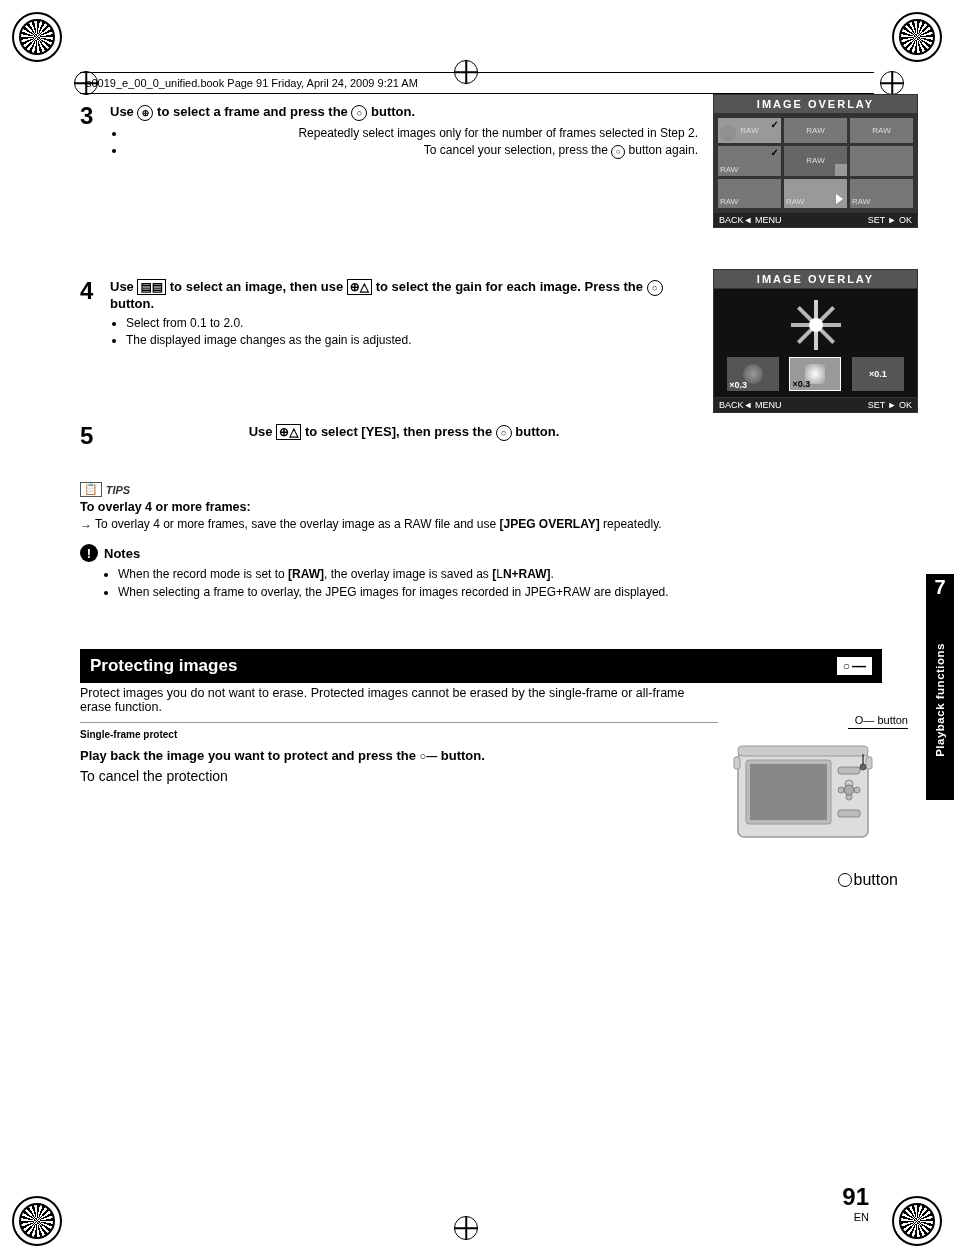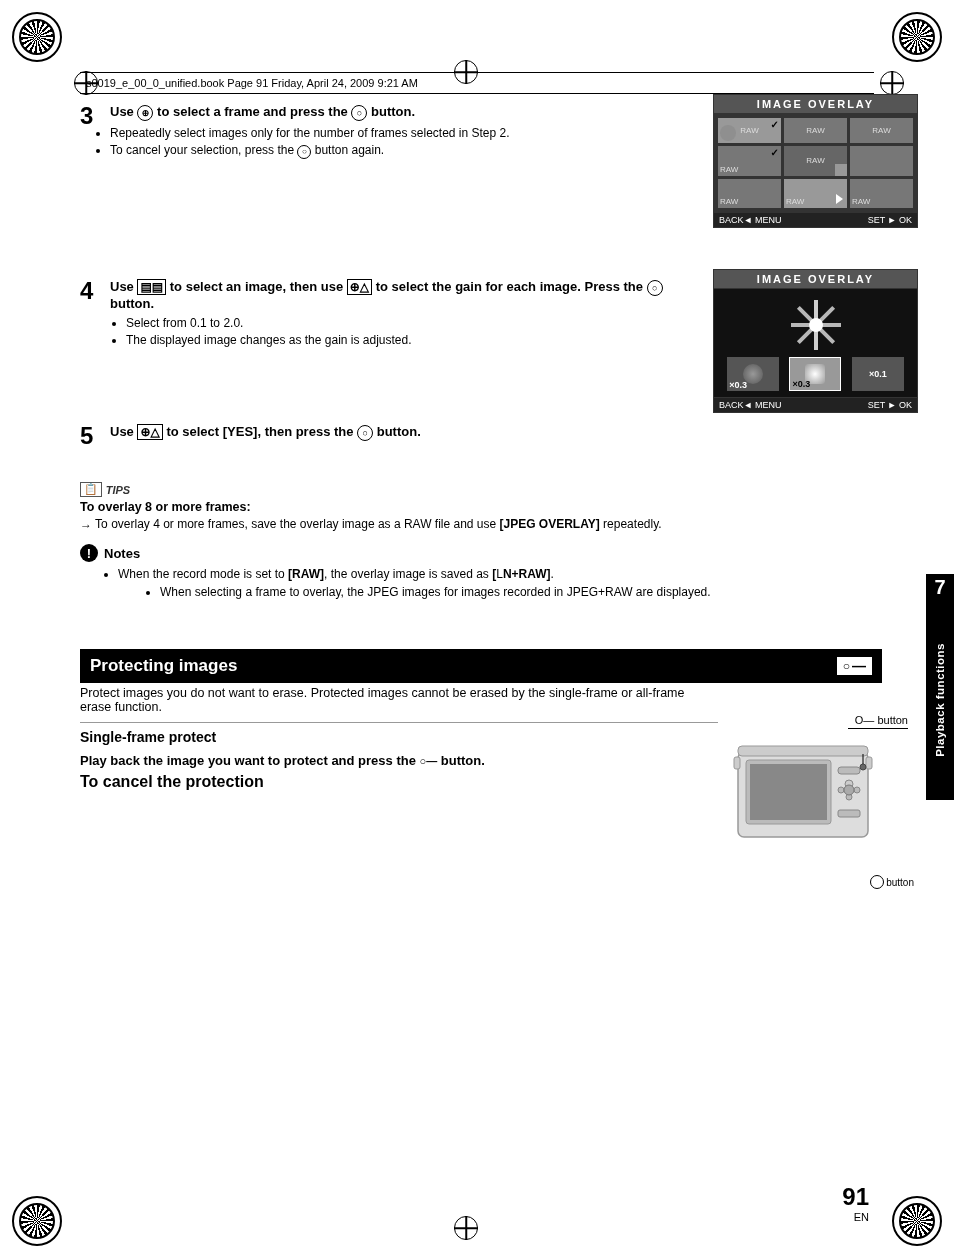--- a/index.html
+++ b/index.html
@@ -222,81 +222,81 @@
     <div style="background:#222;border:1.5px solid #333;border-top:none;display:flex;justify-content:space-between;padding:2px 5px;">
       <span style="color:#fff;font-size:9px;">BACK◄ MENU</span>
       <span style="color:#fff;font-size:9px;">SET ► OK</span>
     </div>
   </div>
 
   <div style="position:absolute;top:10px;left:0;right:220px;">
     <span style="font-size:24px;font-weight:bold;float:left;margin-right:6px;line-height:1;">3</span>
     <div style="margin-left:30px;">
       <span style="font-weight:bold;font-size:13px;">Use <span style="display:inline-flex;align-items:center;justify-content:center;width:16px;height:16px;border-radius:50%;border:1.5px solid #000;font-size:9px;">⊕</span> to select a frame and press the <span style="display:inline-flex;align-items:center;justify-content:center;width:16px;height:16px;border-radius:50%;border:1.5px solid #000;font-size:9px;">○</span> button.</span>
-      <ul style="margin-left:0;margin-top:5px;font-size:12px;">
+      <ul style="margin-left:16px;margin-top:5px;font-size:12px;text-align:right;">
         <li>Repeatedly select images only for the number of frames selected in Step 2.</li>
         <li style="margin-top:3px;">To cancel your selection, press the <span style="display:inline-flex;align-items:center;justify-content:center;width:14px;height:14px;border-radius:50%;border:1.5px solid #000;font-size:8px;">○</span> button again.</li>
       </ul>
     </div>
   </div>
 
   <div style="position:absolute;top:185px;left:0;right:220px;">
     <span style="font-size:24px;font-weight:bold;float:left;margin-right:6px;line-height:1;">4</span>
     <div style="margin-left:30px;">
       <span style="font-weight:bold;font-size:13px;">Use <span style="font-size:12px;display:inline-flex;border:1px solid #000;padding:0 2px;">▤▤</span> to select an image, then use <span style="font-size:12px;display:inline-flex;border:1px solid #000;padding:0 2px;">⊕△</span> to select the gain for each image. Press the <span style="display:inline-flex;align-items:center;justify-content:center;width:16px;height:16px;border-radius:50%;border:1.5px solid #000;font-size:9px;">○</span> button.</span>
       <ul style="margin-left:16px;margin-top:5px;font-size:12px;">
         <li>Select from 0.1 to 2.0.</li>
         <li style="margin-top:3px;">The displayed image changes as the gain is adjusted.</li>
       </ul>
     </div>
   </div>
 
   <div style="position:absolute;top:330px;left:0;right:220px;">
     <span style="font-size:24px;font-weight:bold;float:left;margin-right:6px;line-height:1;">5</span>
-    <div style="margin-left:30px;">
+    <div style="margin-left:30px;text-align:center;">
       <span style="font-weight:bold;font-size:13px;">Use <span style="font-size:12px;display:inline-flex;border:1px solid #000;padding:0 2px;">⊕△</span> to select [YES], then press the <span style="display:inline-flex;align-items:center;justify-content:center;width:16px;height:16px;border-radius:50%;border:1.5px solid #000;font-size:9px;">○</span> button.</span>
     </div>
   </div>
 
   <div style="position:absolute;top:388px;left:0;right:0;">
     <div style="display:flex;align-items:center;gap:4px;margin-bottom:3px;">
       <span style="font-size:11px;border:1px solid #555;padding:0 3px;color:#333;">📋</span>
       <span style="font-size:11px;font-style:italic;font-weight:bold;color:#333;">TIPS</span>
     </div>
-    <div style="font-weight:bold;font-size:12.5px;margin-bottom:3px;">To overlay 8 or more frames:</div>
+    <div style="font-weight:bold;font-size:12.5px;margin-bottom:3px;">To overlay 4 or more frames:</div>
     <div style="font-size:12px;">→ To overlay 4 or more frames, save the overlay image as a RAW file and use <strong>[JPEG OVERLAY]</strong> repeatedly.</div>
   </div>
 
   <div style="position:absolute;top:450px;left:0;right:0;">
     <div style="display:flex;align-items:center;gap:6px;margin-bottom:5px;">
       <div style="width:18px;height:18px;background:#000;color:#fff;border-radius:50%;display:flex;align-items:center;justify-content:center;font-size:13px;font-weight:bold;flex-shrink:0;">!</div>
       <span style="font-weight:bold;font-size:13px;">Notes</span>
     </div>
     <div style="margin-left:24px;font-size:12px;">
       <ul style="margin-left:14px;">
         <li>When the record mode is set to <strong>[RAW]</strong>, the overlay image is saved as <strong>[</strong>L<strong>N+RAW]</strong>.</li>
-        <li style="margin-top:4px;margin-left:42px;">When selecting a frame to overlay, the JPEG images for images recorded in JPEG+RAW are displayed.</li>
+        <li style="margin-top:4px;">When selecting a frame to overlay, the JPEG images for images recorded in JPEG+RAW are displayed.</li>
       </ul>
     </div>
   </div>
 
   <div style="position:absolute;top:555px;left:0;right:36px;background:#000;color:#fff;padding:7px 10px;font-size:17px;font-weight:bold;display:flex;align-items:center;justify-content:space-between;">
     <span>Protecting images</span>
     <span style="font-size:15px;background:#fff;color:#000;padding:1px 6px;display:flex;align-items:center;gap:2px;">
       <span style="font-size:12px;">○</span>
         <span style="font-size:14px;">—</span>
     </span>
   </div>
 
   <div style="position:absolute;top:592px;left:0;right:200px;">
     <p style="font-size:12.5px;margin-bottom:8px;">Protect images you do not want to erase. Protected images cannot be erased by the single-frame or all-frame erase function.</p>
     <hr style="border:none;border-top:1px solid #999;margin:6px 0;">
-    <p style="font-weight:bold;font-size:14px;margin-bottom:8px;">Single-frame protect</p>
+    <p style="font-weight:bold;font-size:10px;margin-bottom:8px;">Single-frame protect</p>
     <p style="font-weight:bold;font-size:13px;margin-bottom:5px;">Play back the image you want to protect and press the <span style="font-size:11px;">○—</span> button.</p>
-    <p style="font-weight:bold;font-size:16px;margin-bottom:4px;">To cancel the protection</p>
+    <p style="font-weight:normal;font-size:14px;margin-bottom:4px;">To cancel the protection</p>
   </div>
 
   <div style="position:absolute;right:0;top:620px;width:200px;height:175px;">
 
     <div style="position:absolute;top:0;right:10px;font-size:11px;text-align:right;">
       <span>O— button</span>
       <div style="width:60px;height:1px;background:#000;margin-top:2px;margin-left:auto;"></div>
     </div>
 
     <svg width="160" height="130" style="position:absolute;top:18px;left:10px;">
@@ -321,21 +321,21 @@
 
       <rect x="6" y="25" width="6" height="12" rx="2" fill="#ccc" stroke="#999" stroke-width="1"></rect>
 
       <rect x="138" y="25" width="6" height="12" rx="2" fill="#ccc" stroke="#999" stroke-width="1"></rect>
 
       <circle cx="135" cy="35" r="3" fill="#666" stroke="#444" stroke-width="1"></circle>
 
       <line x1="135" y1="32" x2="135" y2="22" stroke="#000" stroke-width="1"></line>
     </svg>
 
-    <div style="position:absolute;bottom:0;right:4px;font-size:10px;text-align:left;">
+    <div style="position:absolute;bottom:0;right:20px;font-size:16px;text-align:left;">
       <div style="display:flex;align-items:center;gap:2px;">
         <span style="display:inline-flex;width:14px;height:14px;border-radius:50%;border:1.5px solid #000;align-items:center;justify-content:center;font-size:8px;"></span>
         <span>button</span>
       </div>
     </div>
   </div>
 
 </div>
 
 <div style="position:absolute;bottom:35px;right:85px;text-align:right;">

